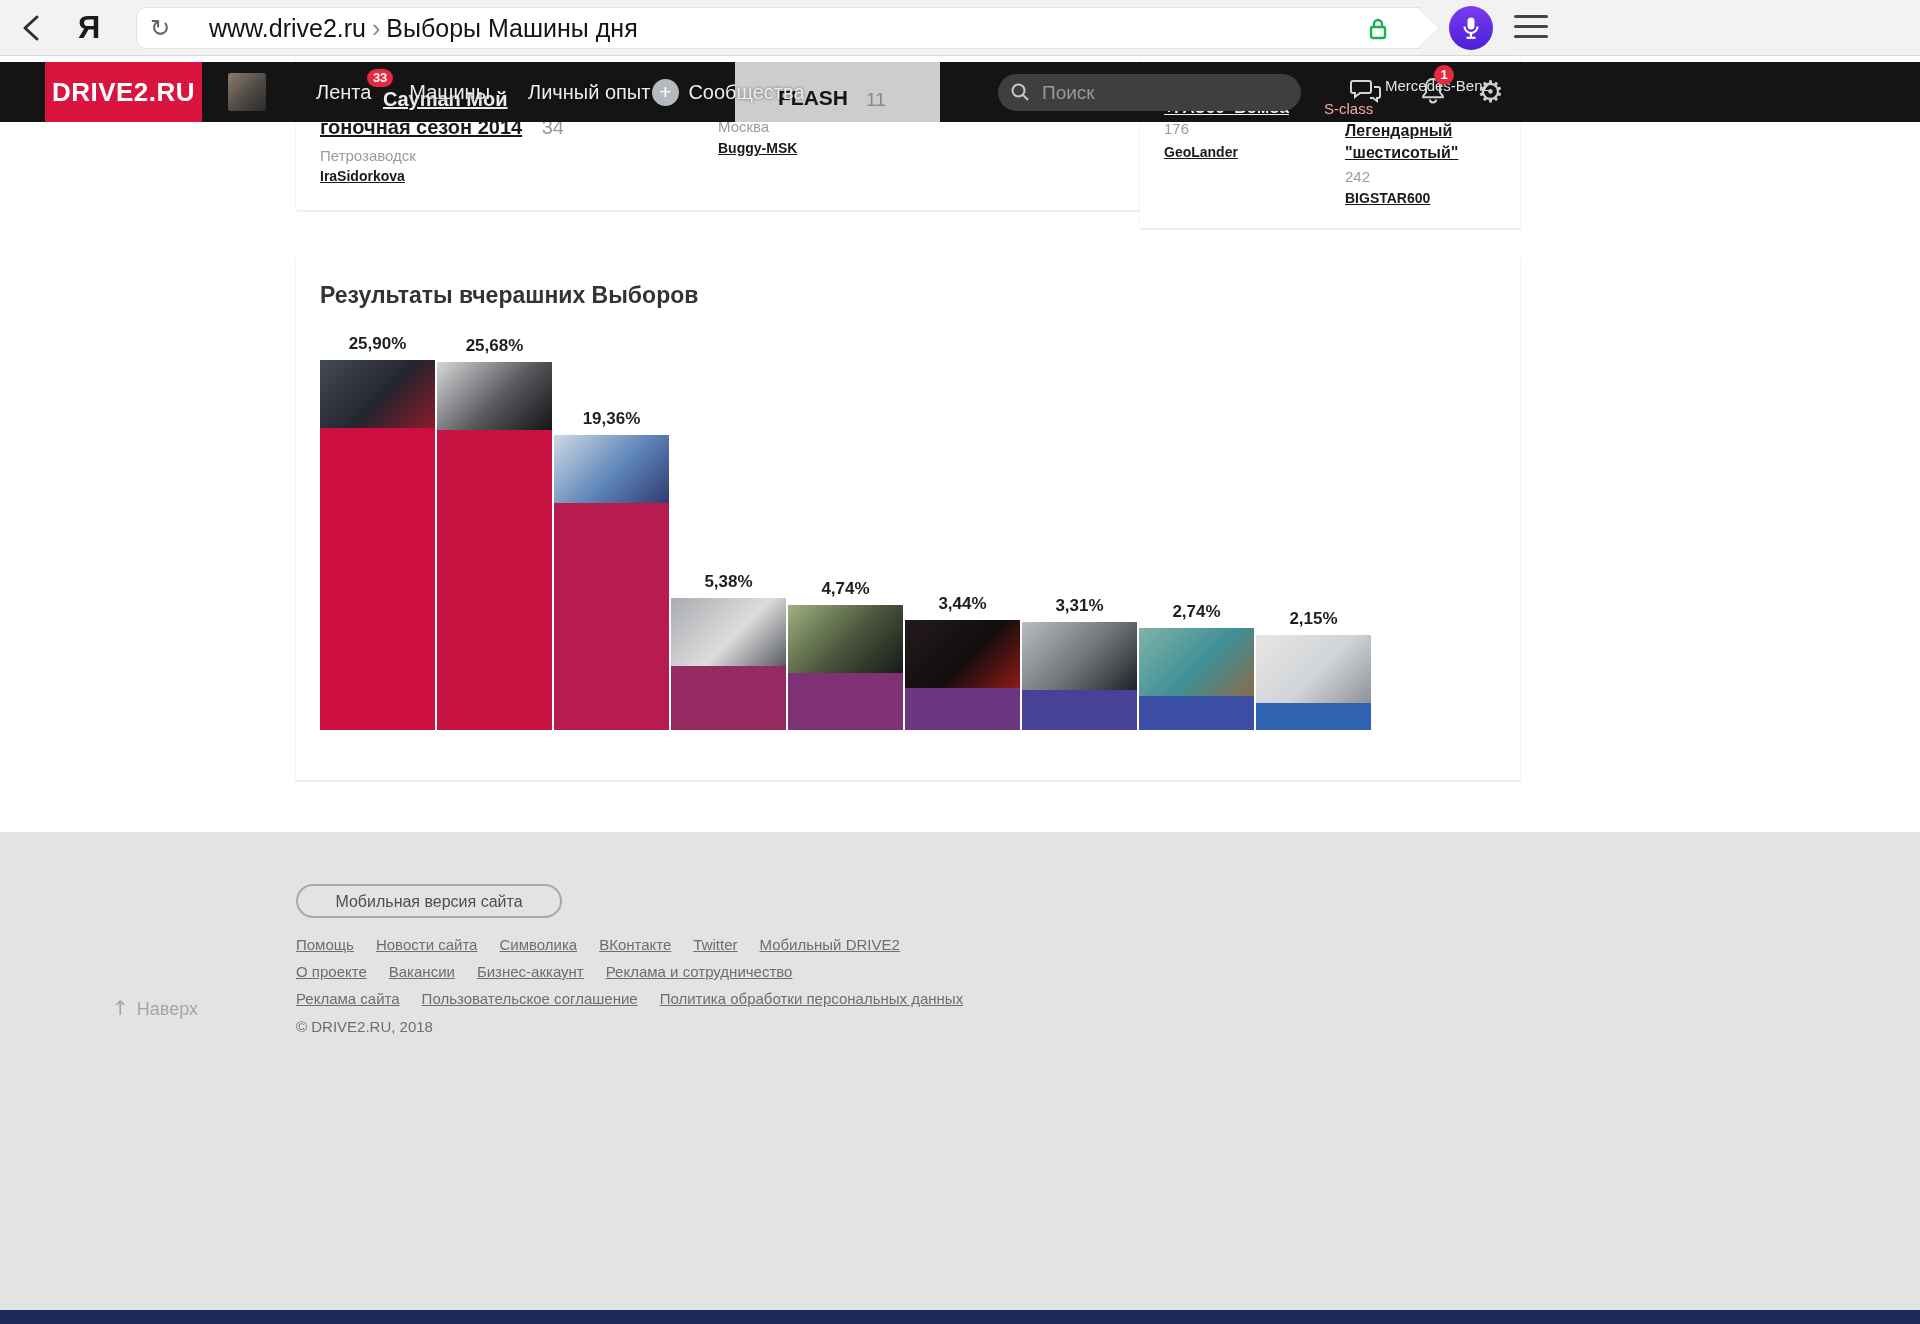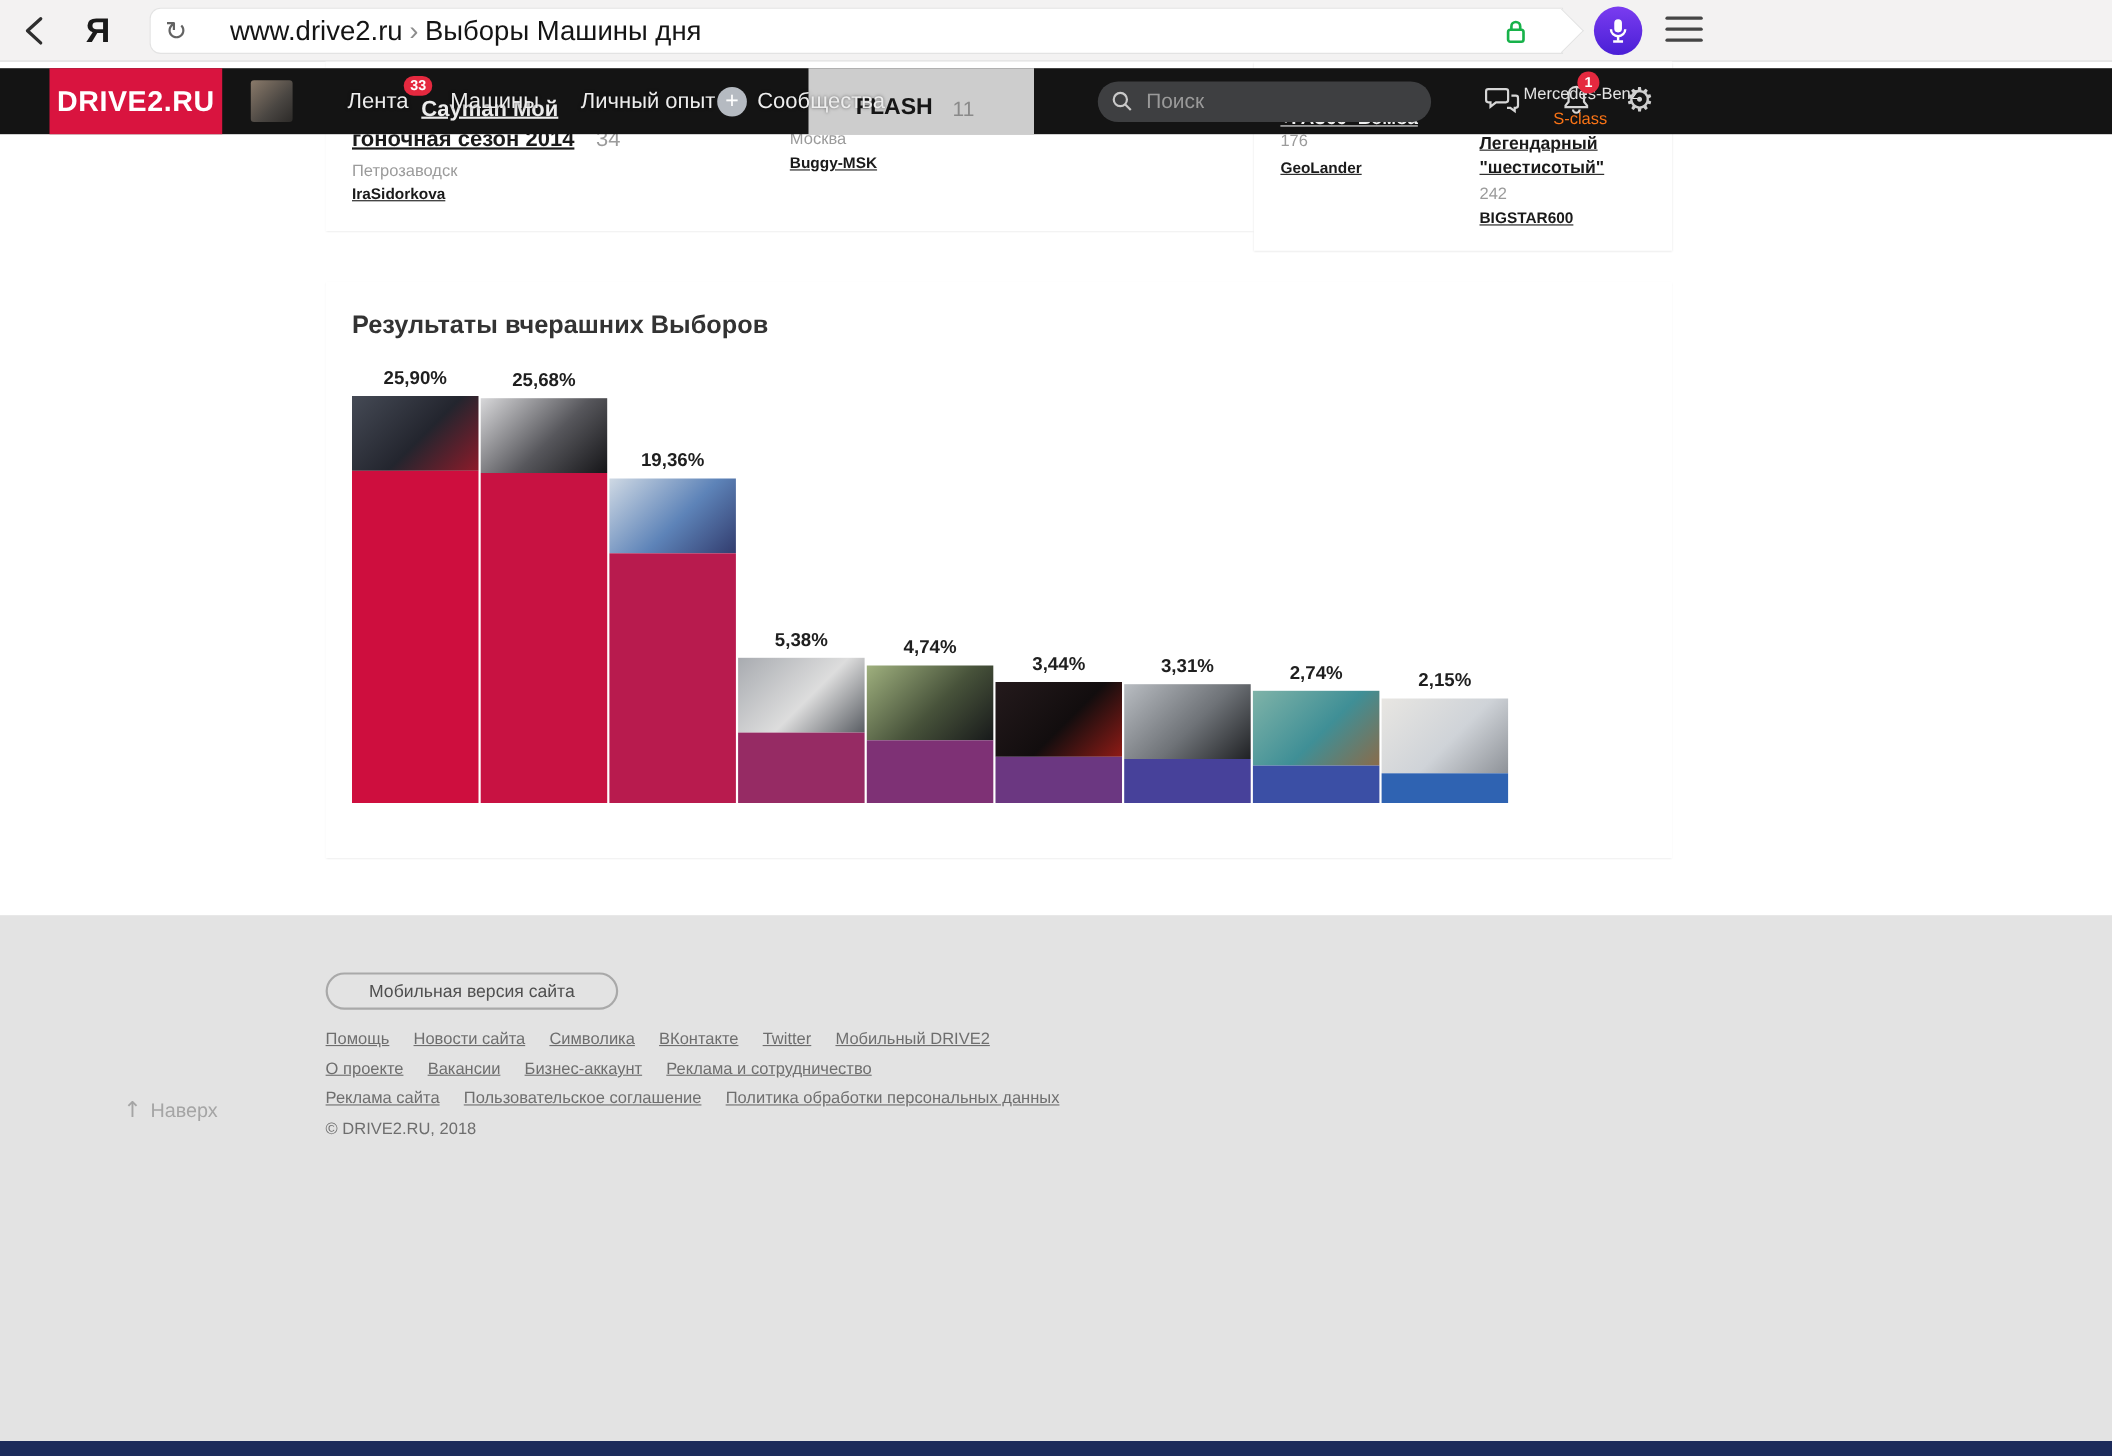--- a/index.html
+++ b/index.html
@@ -41,21 +41,21 @@
   .sr-auth { position:absolute; left:205px; top:134px; font-size:14px; }
 
   
   .site-header { position:absolute; left:0; top:62px; width:1920px; height:60px; background:#141414; }
   .patch { position:absolute; left:735px; top:0; width:205px; height:60px; background:#cdcdcd; }
   .frag { position:absolute; white-space:nowrap; }
   .frag-cayman { left:383px; top:26px; font-size:20px; font-weight:700; color:#ededed; text-decoration:underline; cursor:pointer; }
   .frag-flash { left:742px; top:24px; font-size:21px; font-weight:700; color:#161616; cursor:pointer;margin-left:36px; }
   .frag-flash-cnt { left:866px; top:27px; font-size:19px; color:#8a8a8a; }
   .frag-mb { left:1385px; top:15px; font-size:15px; color:#e4e4e4; }
-  .frag-sclass { left:1412px; top:38px; font-size:15px; color:#f97316; }
+  .frag-sclass { left:1324px; top:38px; font-size:15px; color:#fca5a5; }
   .frag-gaz { left:1164px; top:36px; font-size:17px; font-weight:700; color:#f0f0f0; text-decoration:underline; cursor:pointer; }
   .logo { position:absolute; left:45px; top:0; width:157px; height:60px; background:#d9143f; color:#ffffff; font-size:26px; font-weight:700; letter-spacing:.5px; display:flex; align-items:center; justify-content:center; cursor:pointer; }
   .avatar { position:absolute; left:228px; top:11px; width:38px; height:38px; border-radius:3px; background:linear-gradient(135deg,#8a7a6a,#4a4642 60%,#2c2a28); cursor:pointer; }
   .hnav { position:absolute; left:316px; top:0; height:60px; display:flex; align-items:center; gap:38px; }
   .nav-item { position:relative; color:#ededed; font-size:20px; cursor:pointer; text-shadow:0 0 3px rgba(0,0,0,.55); white-space:nowrap; }
   .nav-badge { position:absolute; top:-12px; right:-22px; background:#e5293f; color:#fff; font-size:13px; font-weight:700; border-radius:10px; padding:2px 6px; line-height:1.1; text-shadow:none; }
   .plus-circle { position:absolute; left:652px; top:17px; width:27px; height:27px; border-radius:50%; background:#b5bac1; color:#ffffff; font-size:21px; line-height:25px; text-align:center; cursor:pointer; }
   .search { position:absolute; left:998px; top:12px; width:303px; height:37px; border-radius:19px; background:#3e3f41; }
   .search svg { position:absolute; left:12px; top:8px; }
   .search input { position:absolute; left:44px; top:0; width:240px; height:37px; background:transparent; border:none; outline:none; font-size:19px; color:#dddddd; font-family:"Liberation Sans", sans-serif; }

